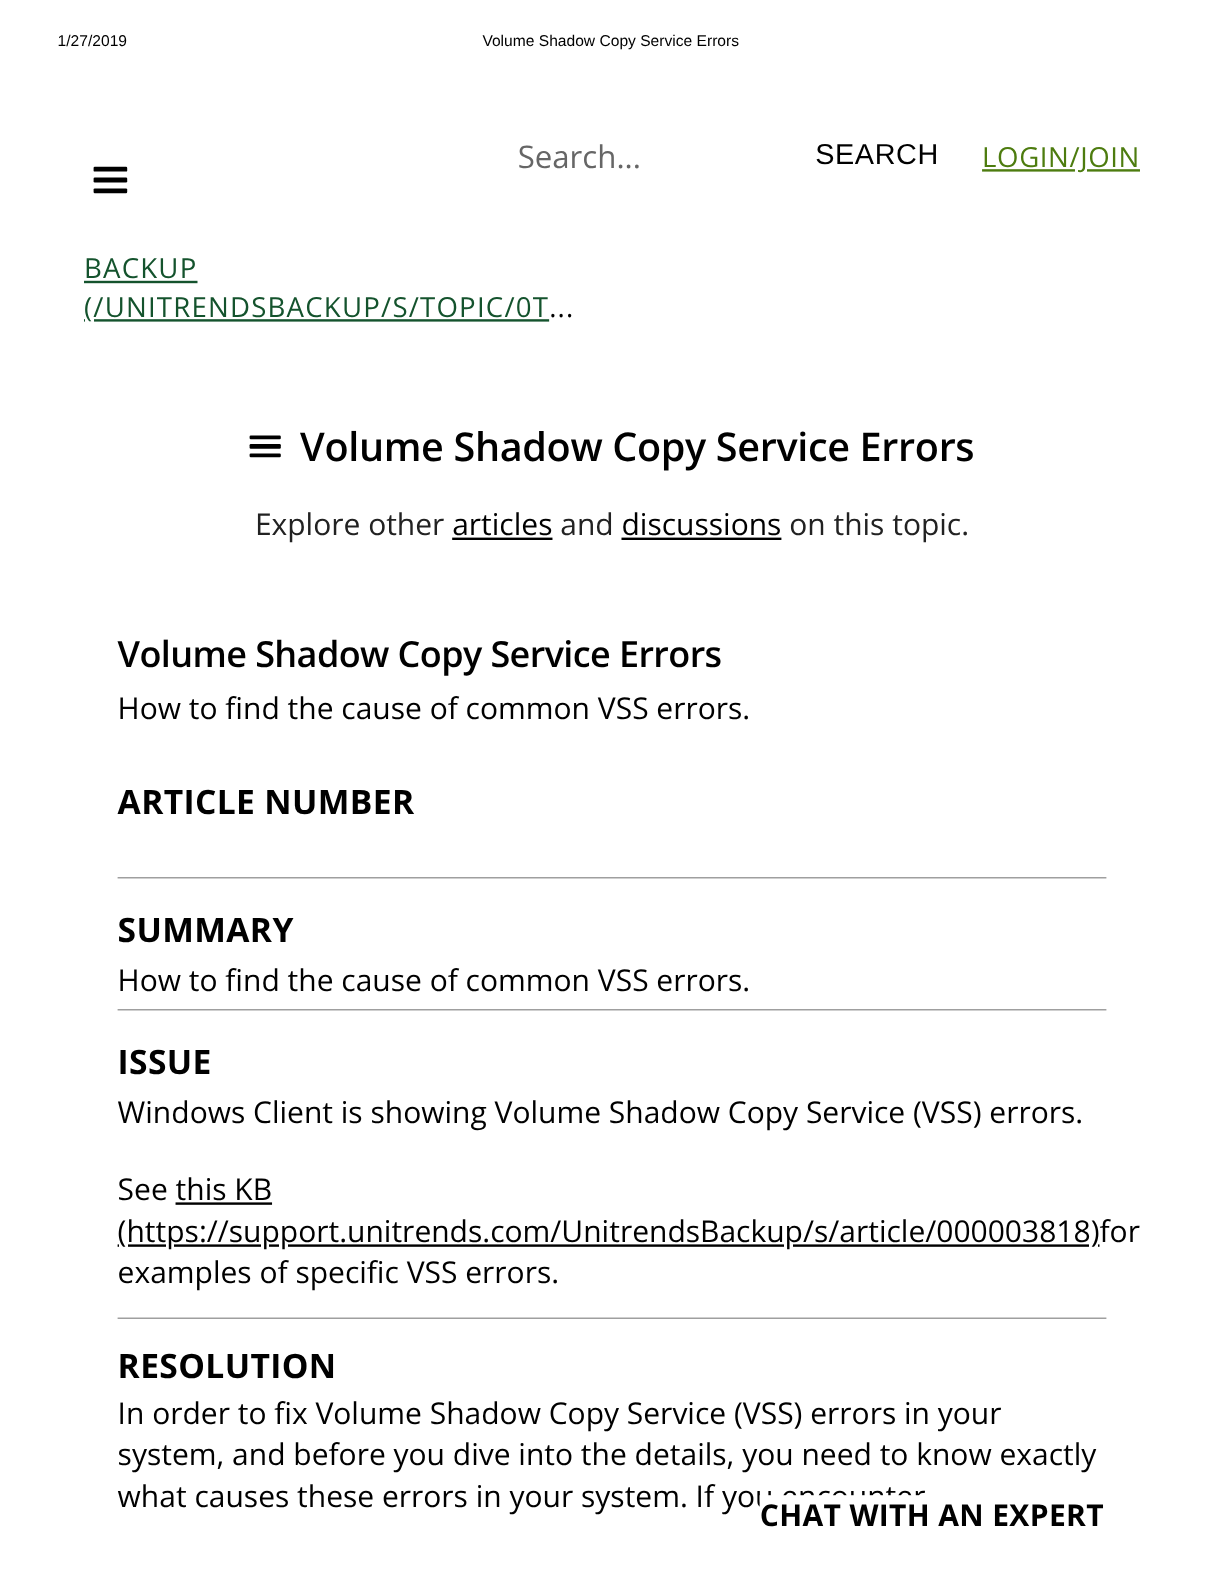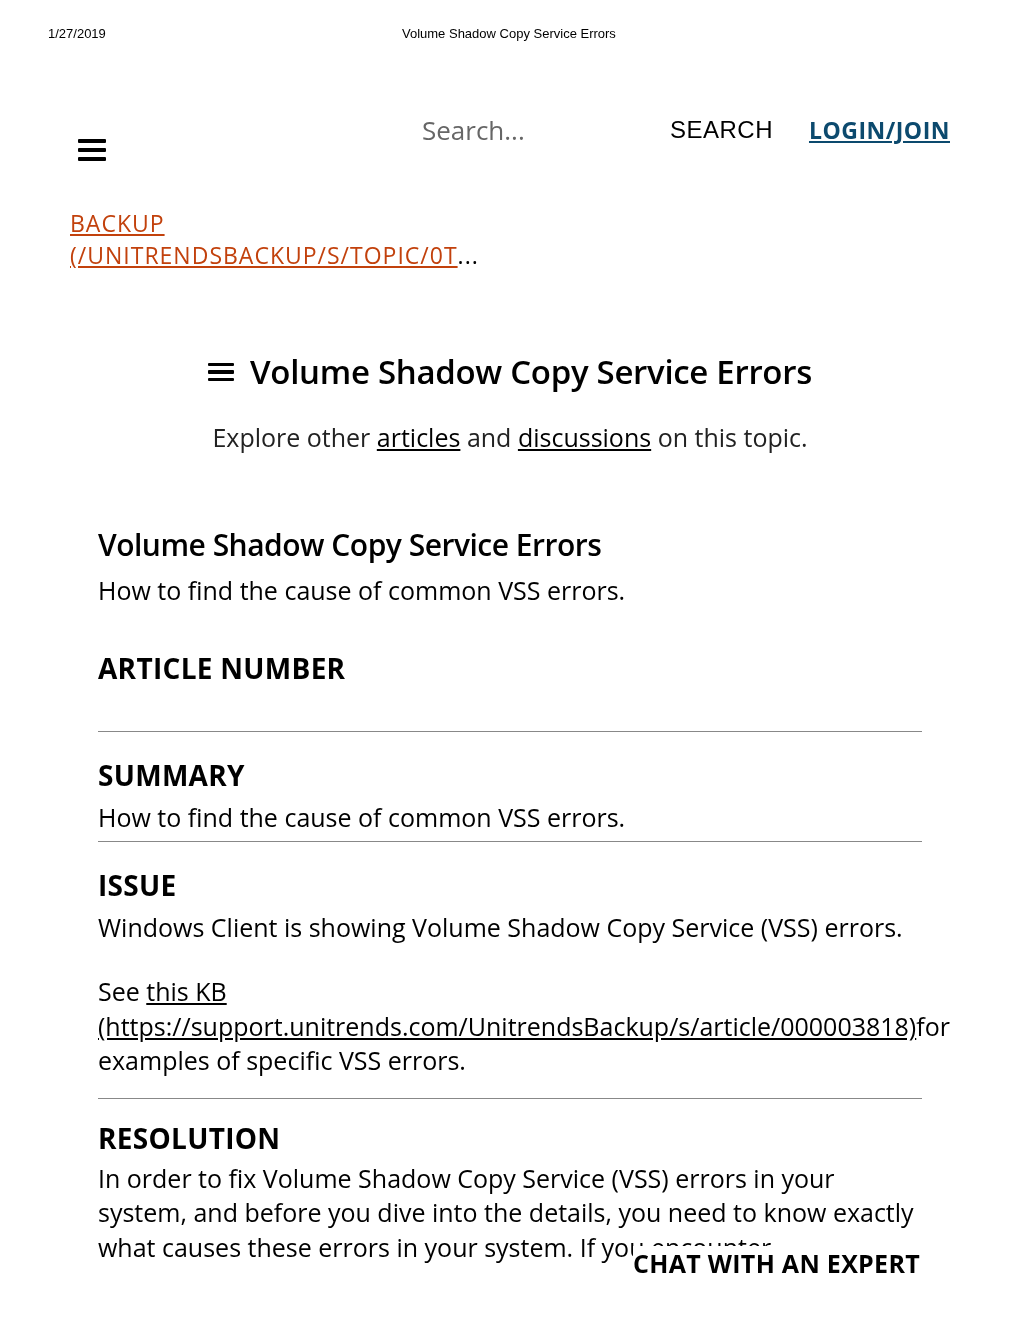--- a/index.html
+++ b/index.html
@@ -66,33 +66,33 @@
       font-size: 24px;
       letter-spacing: 0.5px;
       color: #000;
       background: none;
       border: none;
       cursor: pointer;
       font-family: Liberation Sans, sans-serif;
     }
     .login-link {
       font-size: 23px;
-      font-weight: 700;
+      font-weight: 400;
       text-decoration: underline;
-      color: #0c4a6e;
+      color: #4d7c0f;
       letter-spacing: 0.5px;
     }
     .breadcrumb {
       padding: 46px 70px 0 70px;
       font-size: 23px;
       letter-spacing: 1px;
     }
     .breadcrumb-link {
       text-decoration: underline;
-      color: #c2410c;
+      color: #14532d;
       line-height: 1.35;
     }
     .article-header {
       text-align: center;
       margin-top: 78px;
       padding: 0 70px;
     }
     .article-title-row {
       display: inline-flex;
       align-items: center;

